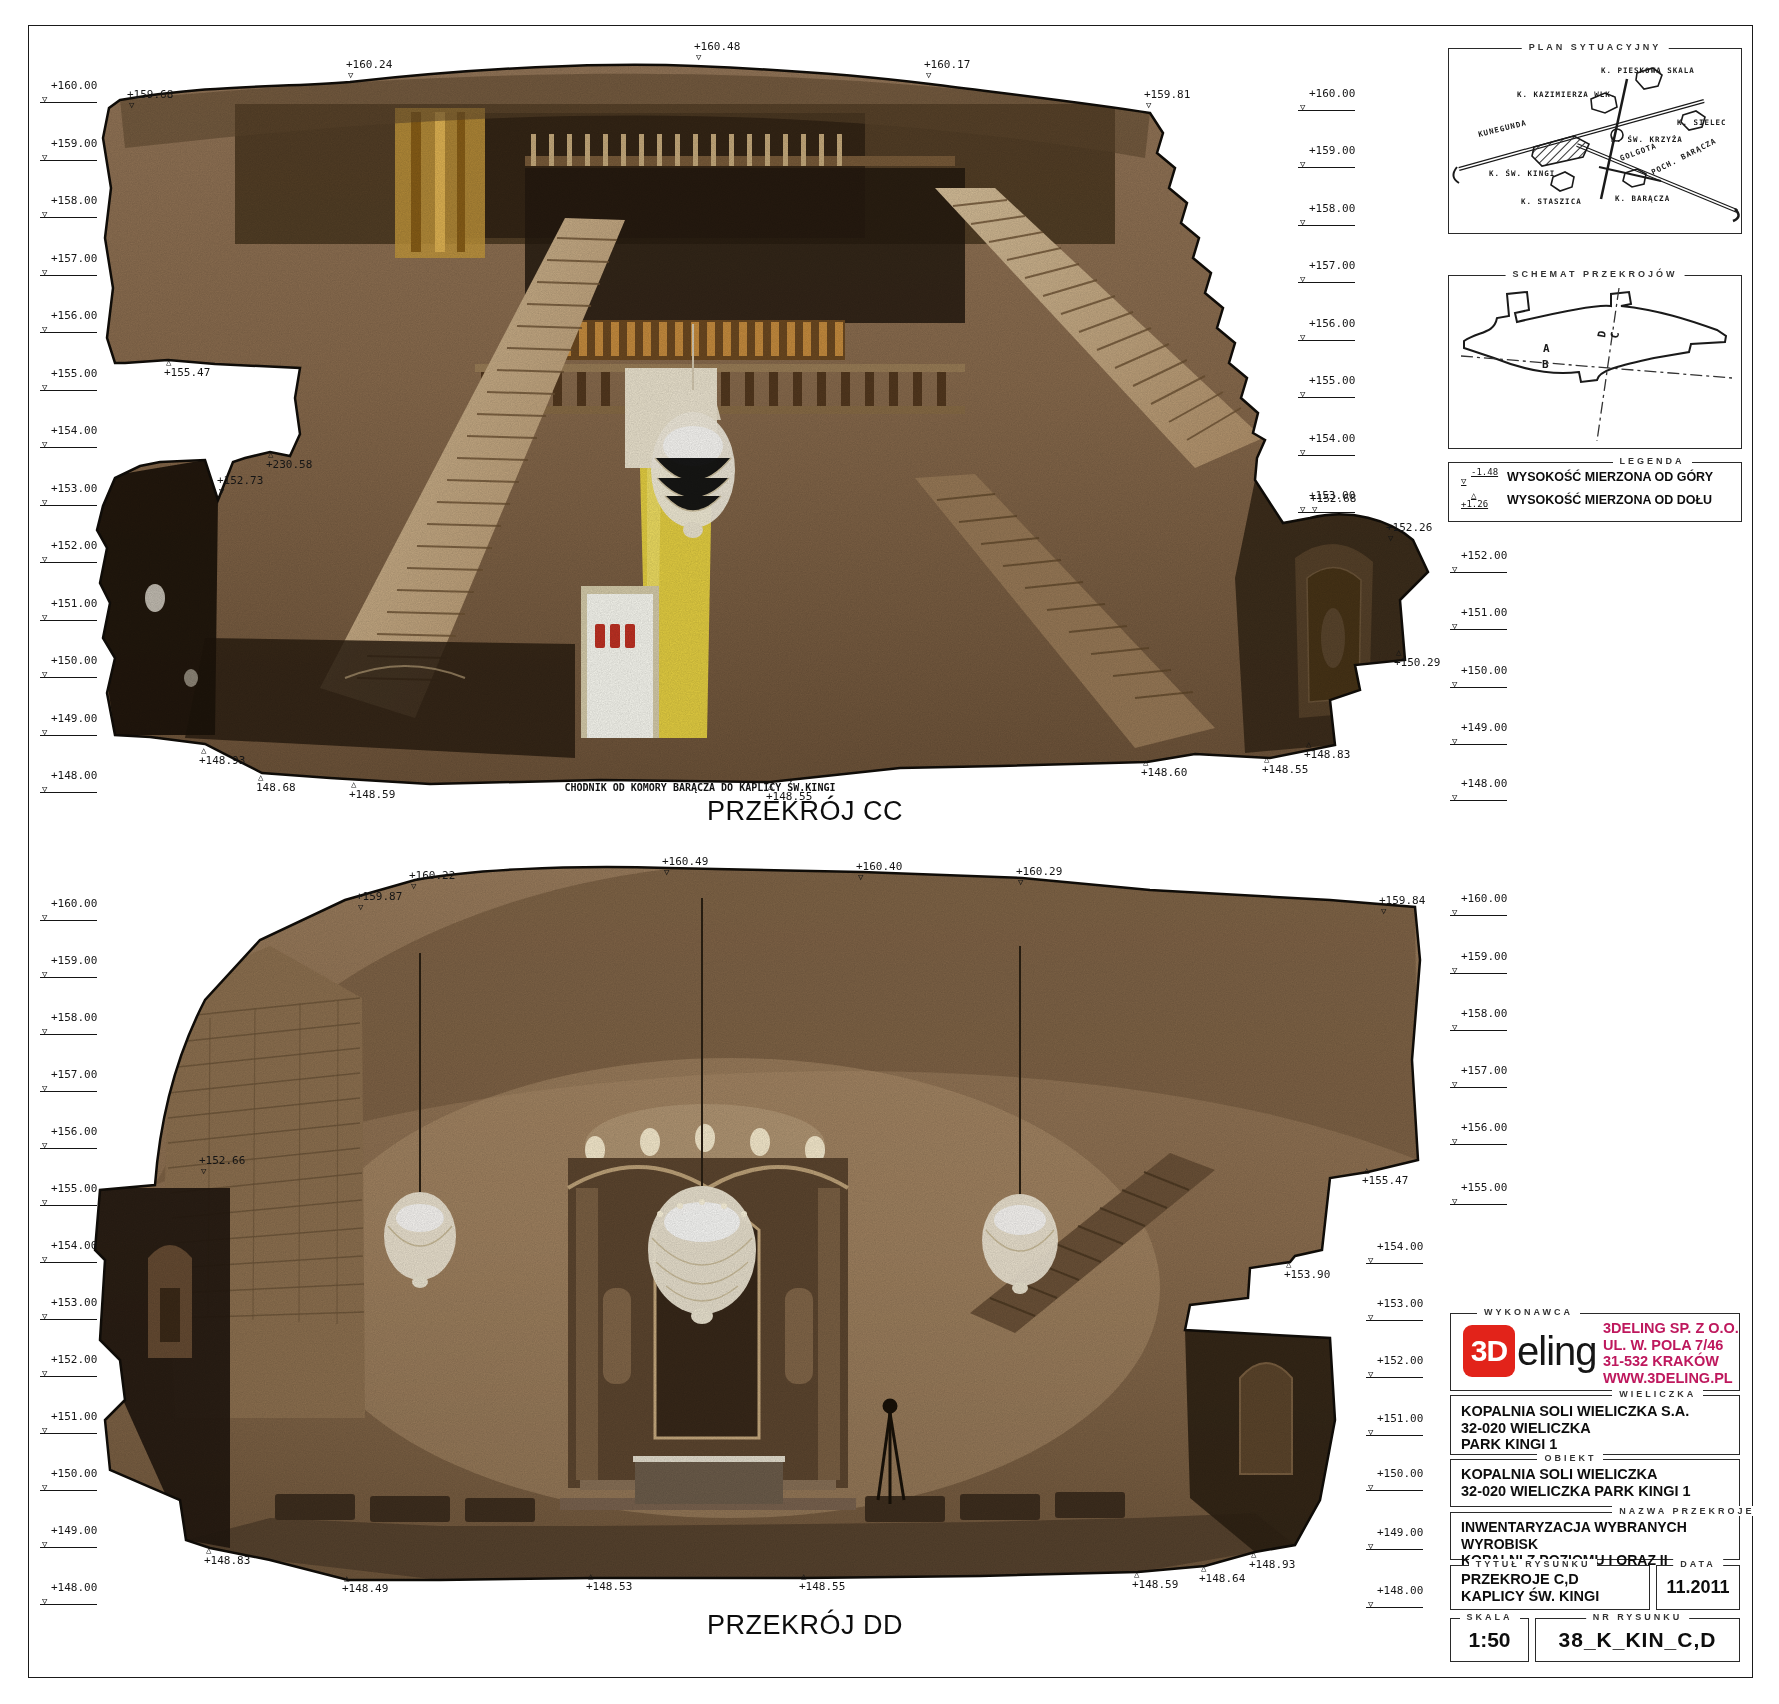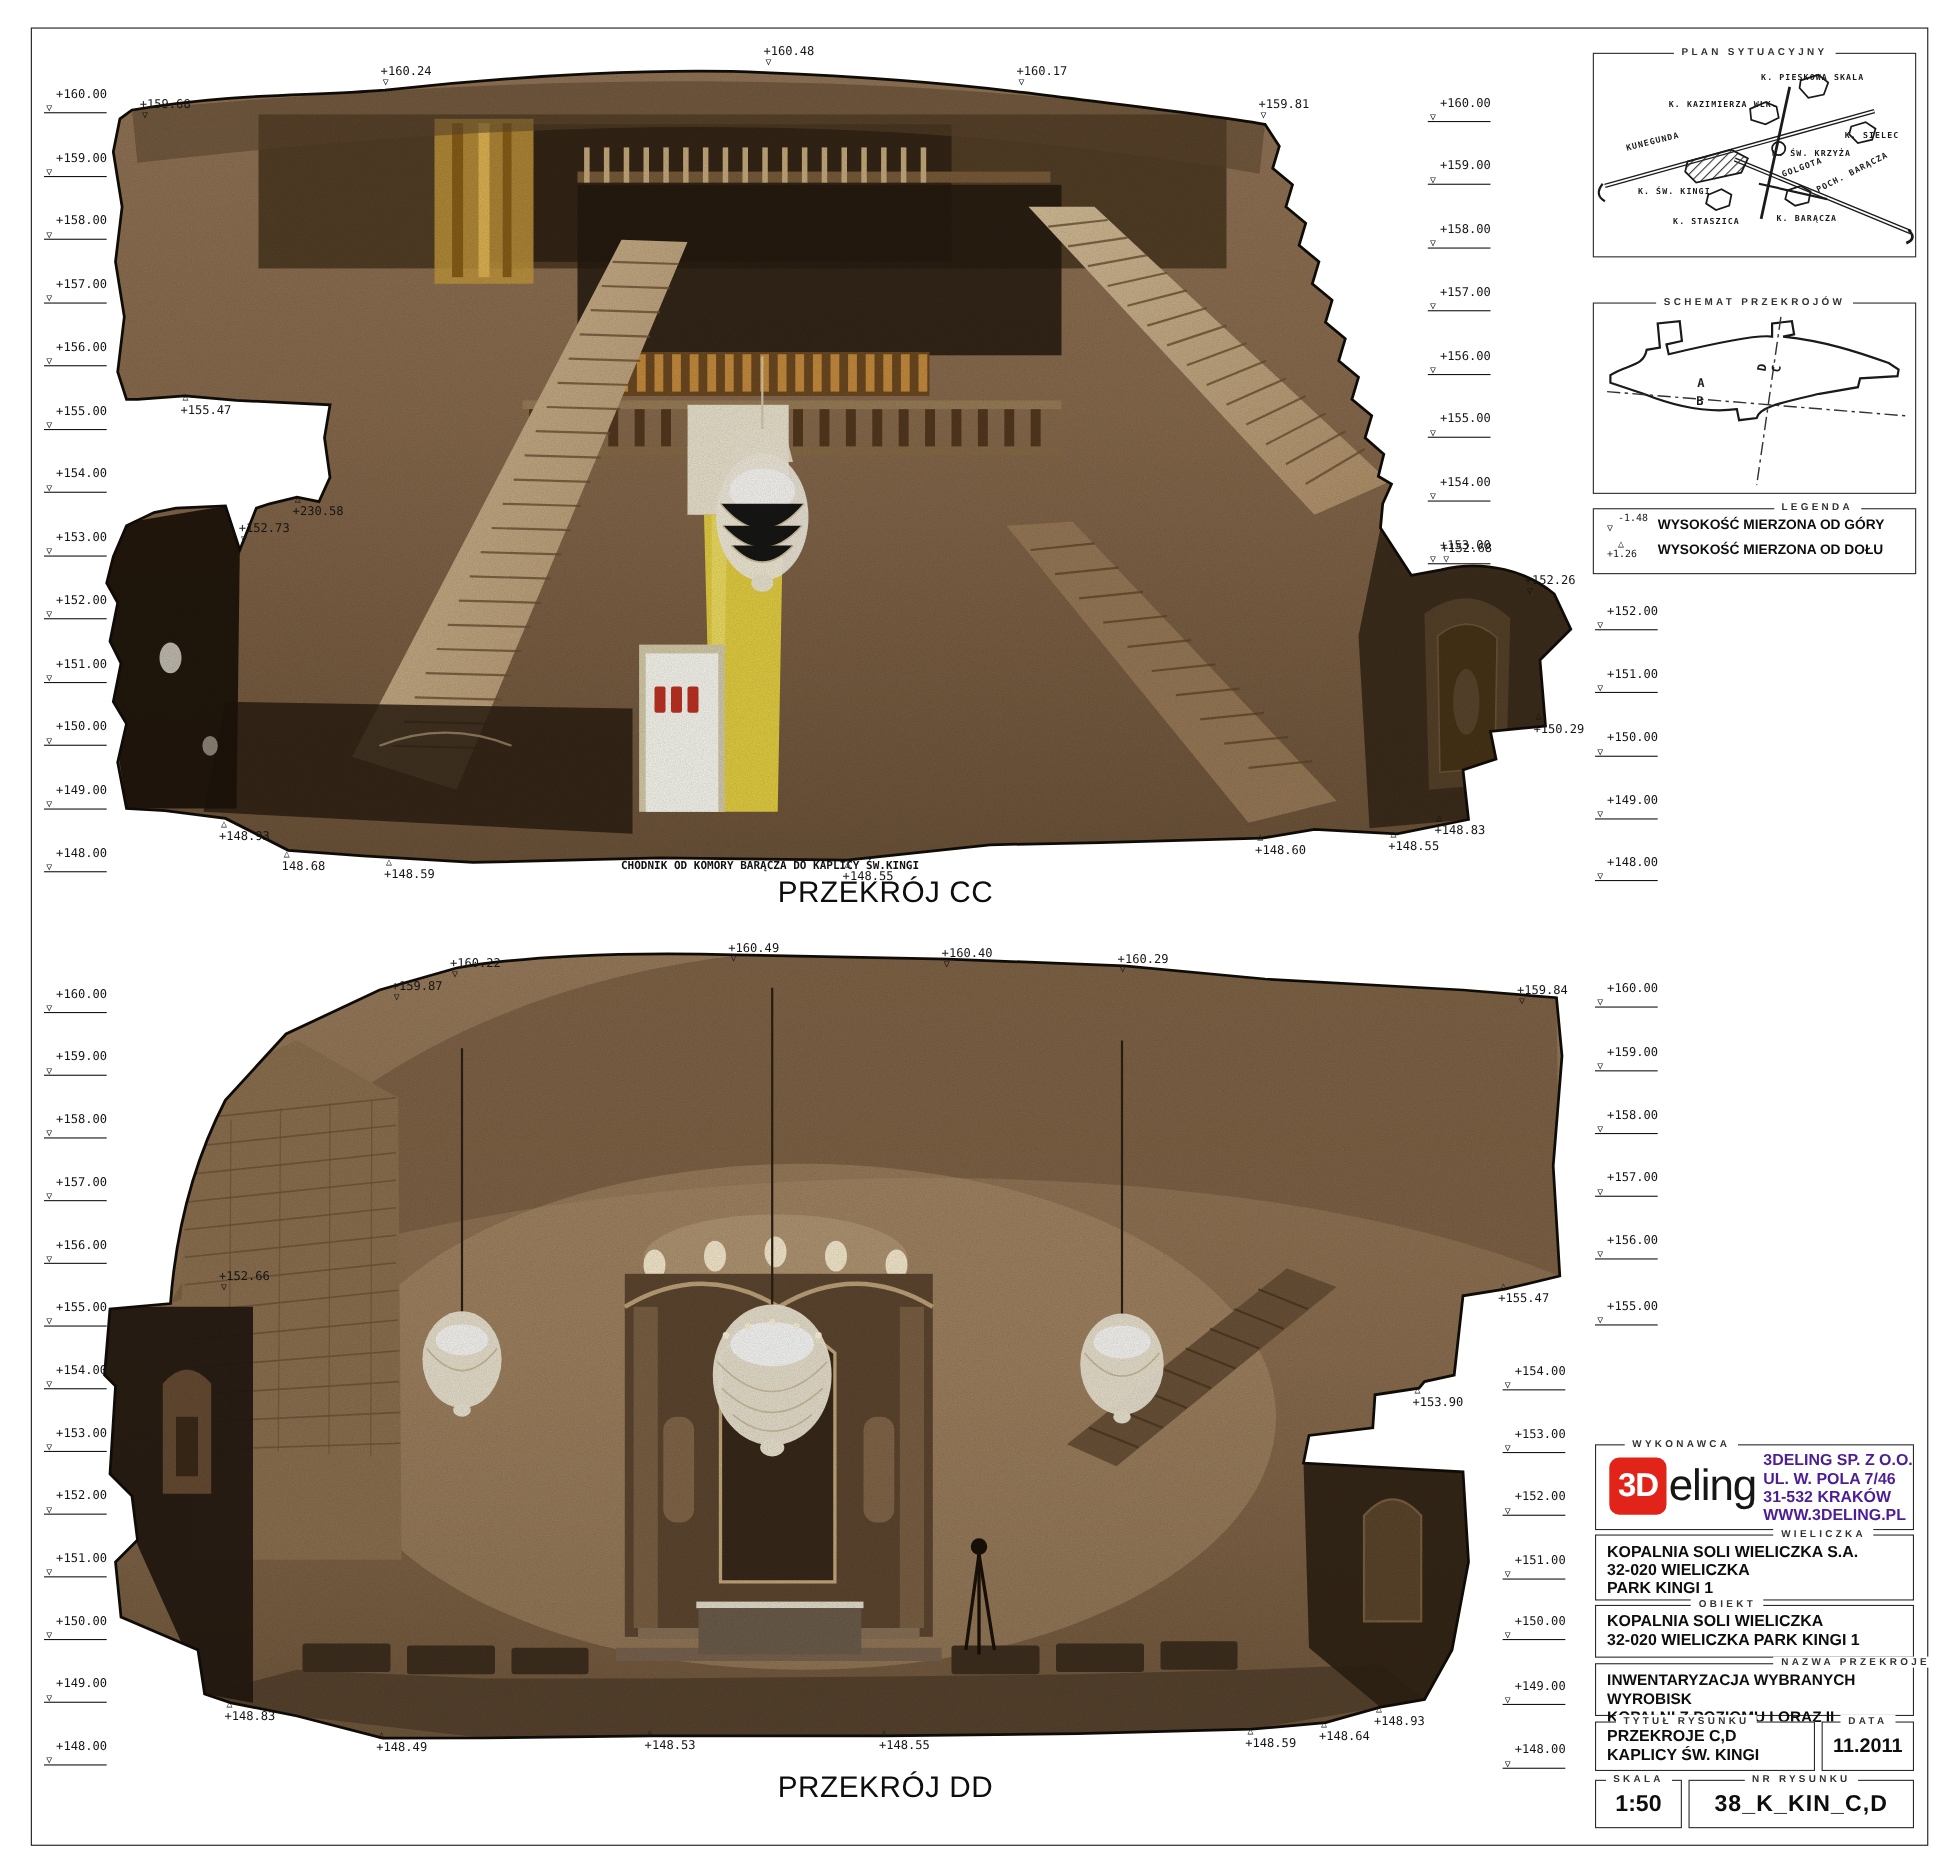--- a/index.html
+++ b/index.html
@@ -26,31 +26,31 @@
   .box .hdr{position:absolute;top:-7px;font-size:9px;letter-spacing:3px;color:#333;
             background:#fff;padding:0 7px;white-space:nowrap;font-weight:bold;}
   .hdr.c{left:50%;transform:translateX(-50%);}
   .hdr.l{left:9%;} .hdr.r{left:56%;}
   .box .body{position:absolute;inset:0;}
   .tb-lines{padding:7px 10px 0 10px;font-weight:bold;font-size:15px;line-height:18.5px;color:#0d0d0d;}
   .tb-center{display:flex;align-items:center;justify-content:center;height:100%;
              font-weight:bold;color:#0d0d0d;}
   
   .lg-row{display:flex;align-items:center;margin:5px 0 0 12px;}
-  .lg-sym{width:46px;font-family:"DejaVu Sans Mono",monospace;font-size:9px;line-height:9px;color:#151515;}
+  .lg-sym{width:46px;font-family:"DejaVu Sans Mono",monospace;font-size:9px;line-height:9px;color:#151515;text-decoration:underline;}
   .lg-sym .a{display:block;padding-left:10px;}
   .lg-sym .b{display:block;}
   .lg-txt{font-weight:bold;font-size:12.5px;color:#0d0d0d;}
   
   .logo-wrap{position:absolute;left:12px;top:11px;display:flex;align-items:center;}
   .logo-tile{width:52px;height:52px;background:#e2231a;border-radius:9px;color:#fff;
              display:flex;align-items:center;justify-content:center;
              font-weight:bold;font-size:30px;letter-spacing:-1px;}
   .logo-rest{font-size:40px;font-weight:500;color:#161616;letter-spacing:-1px;margin-left:2px;}
-  .addr{position:absolute;left:152px;top:6px;font-weight:bold;font-size:14.5px;line-height:16.5px;color:#4c1d95;}
+  .addr{position:absolute;left:152px;top:6px;font-weight:bold;font-size:14.5px;line-height:16.5px;color:#be185d;}
 </style>
 </head>
 <body>
 
 <div id="sheet">
   <div class="frame"></div>
 
   <svg id="cc-art" style="left:95px;top:38px;" width="1350" height="760" viewBox="0 0 1350 760">
     <defs>
       <linearGradient id="ccBase" x1="0" y1="0" x2="0" y2="1">

